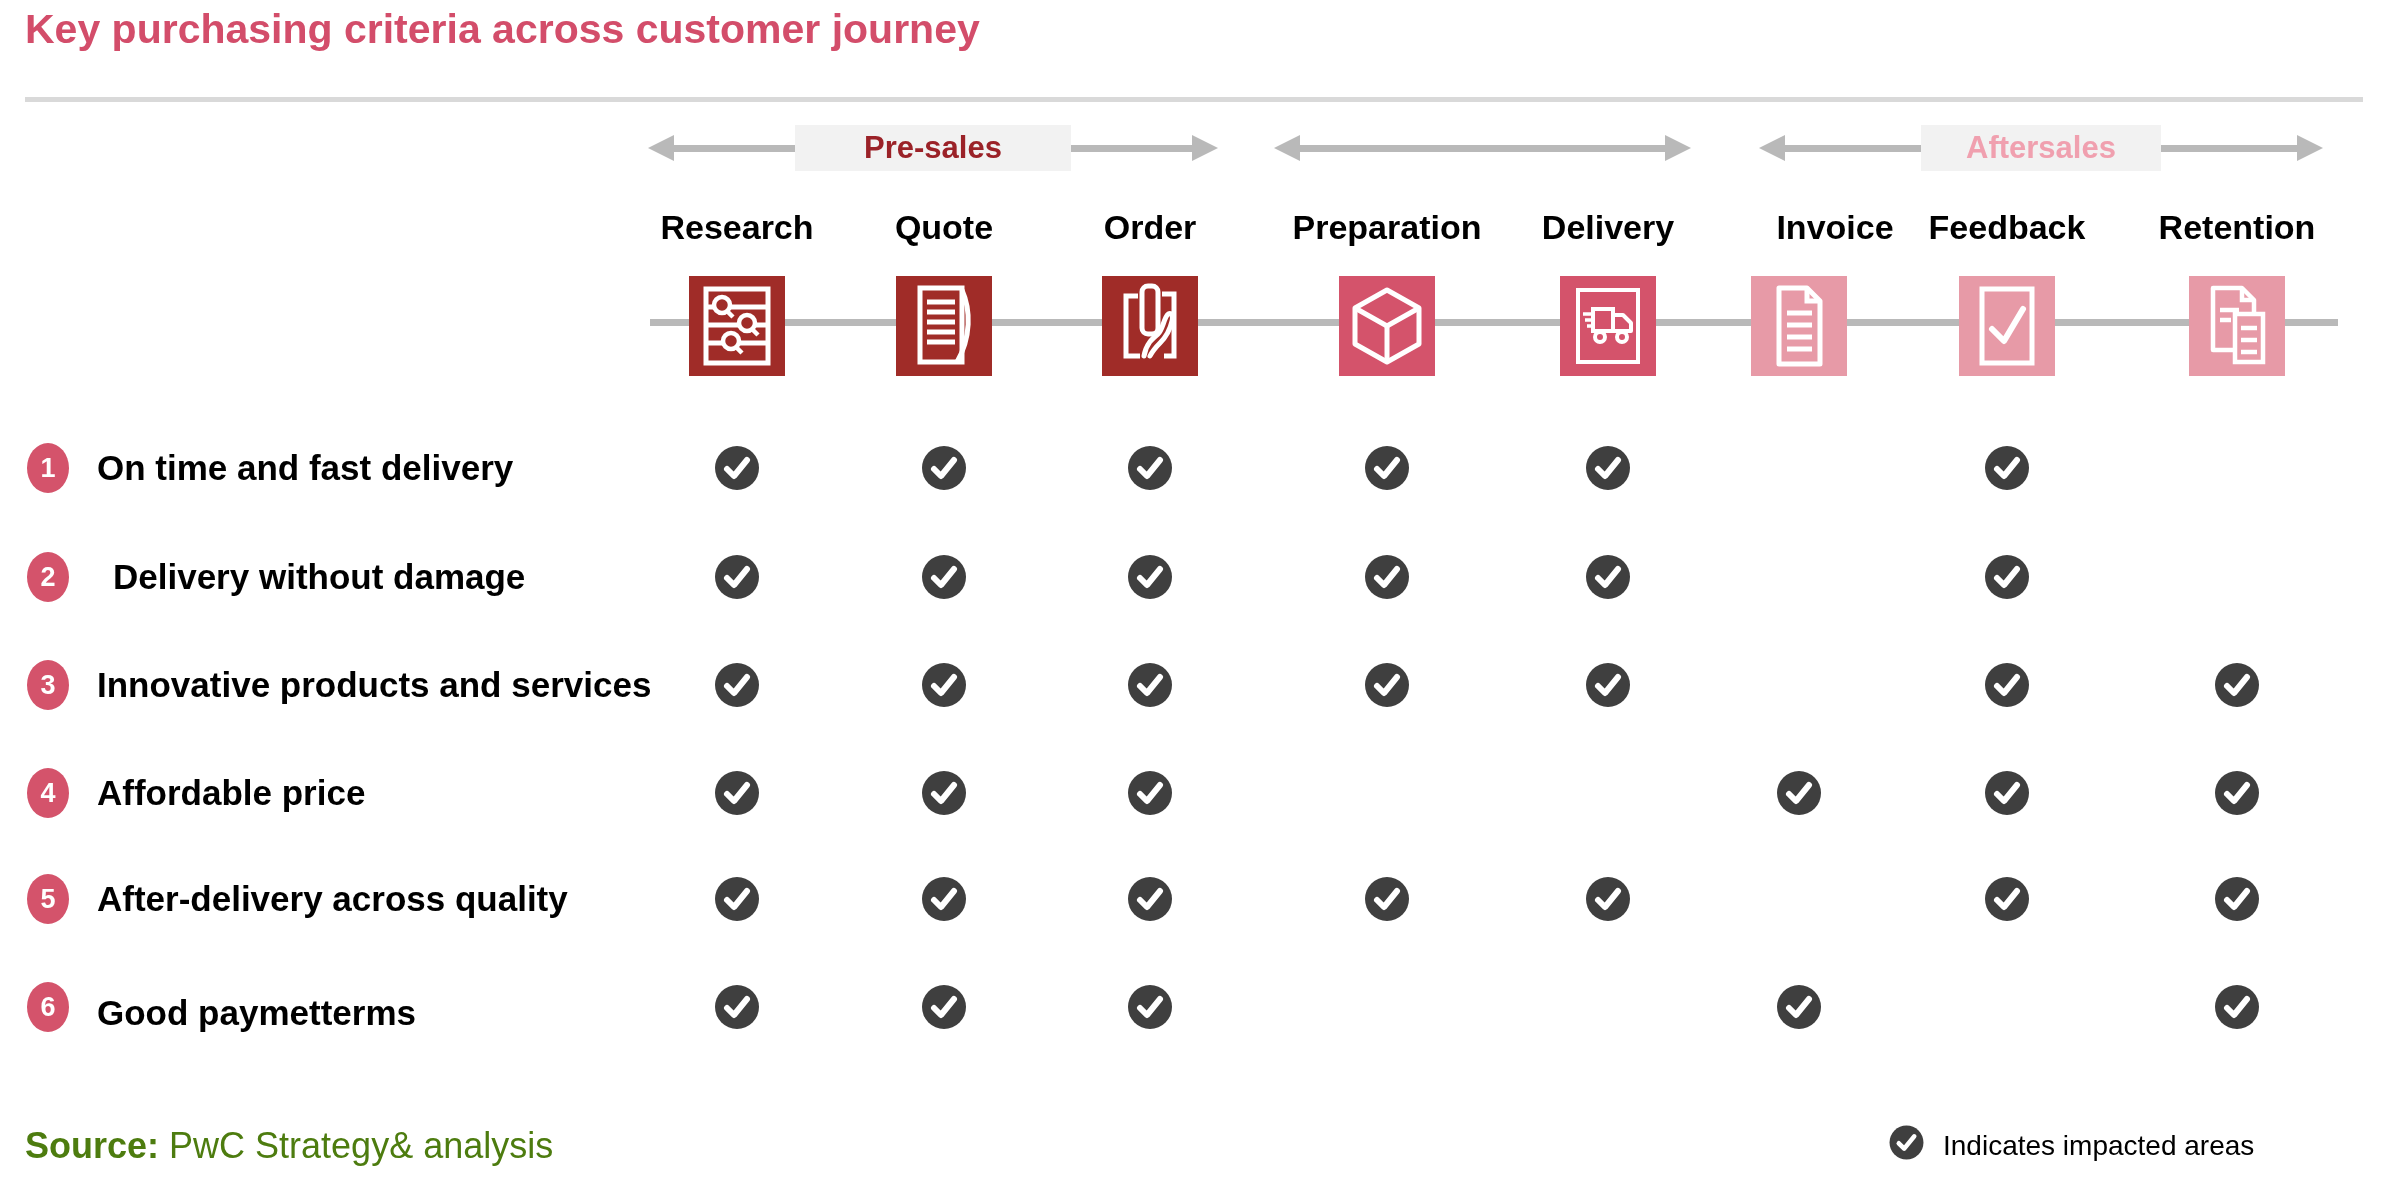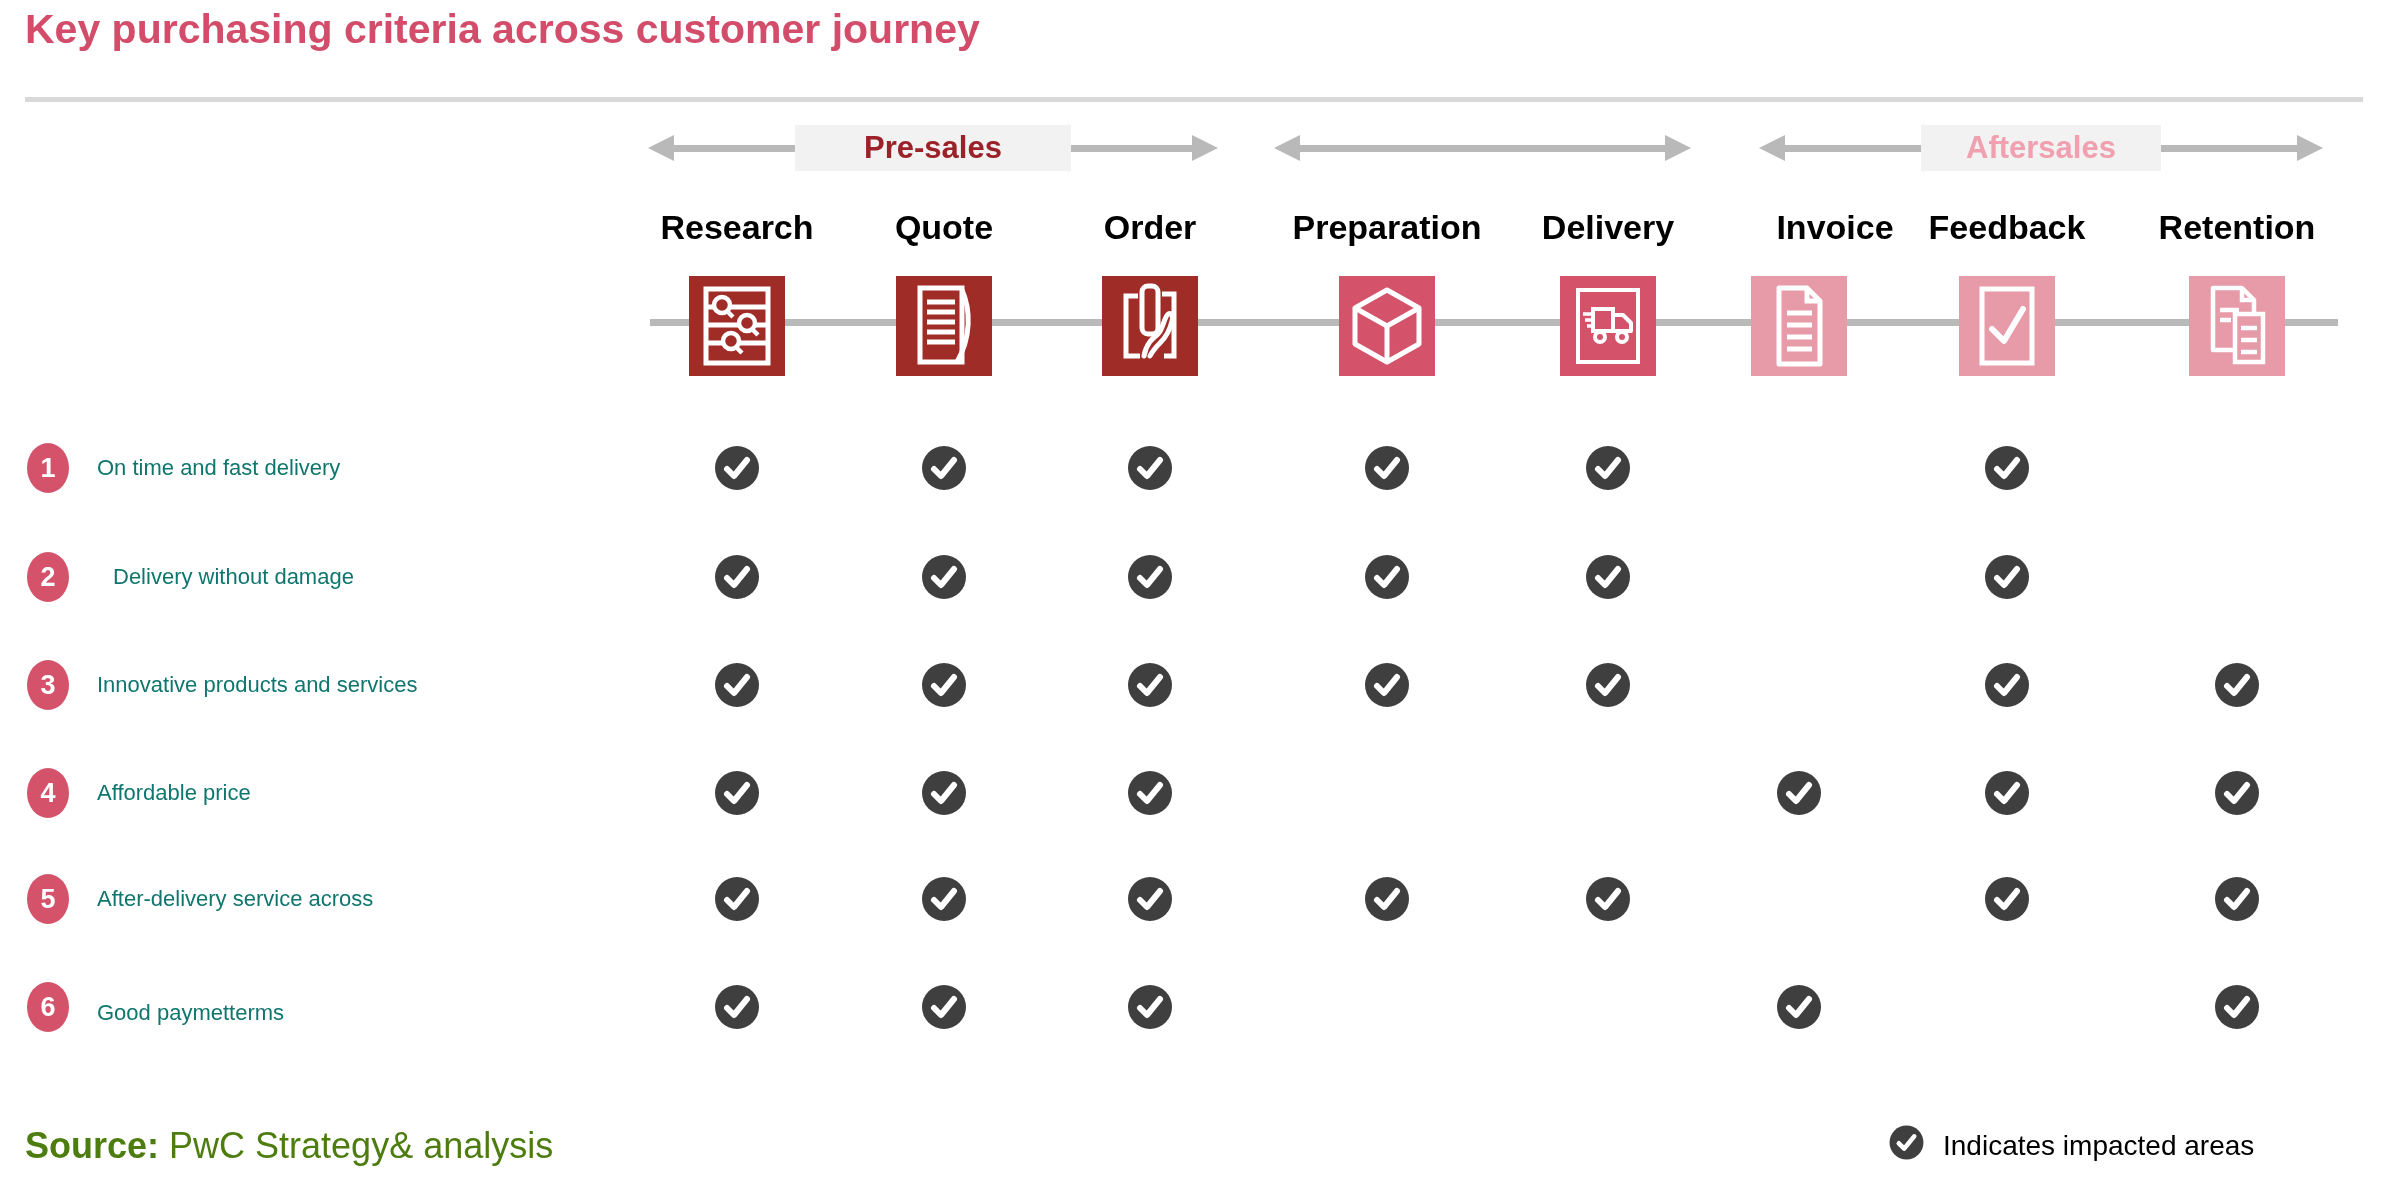--- a/index.html
+++ b/index.html
@@ -15,21 +15,21 @@
   .aline{position:absolute;left:20px;right:20px;top:50%;margin-top:-3.5px;height:7px;background:var(--gray);}
   .ahead{position:absolute;top:50%;margin-top:-13px;width:0;height:0;border-top:13px solid transparent;border-bottom:13px solid transparent;}
   .ahead-l{left:0;border-right:26px solid var(--gray);}
   .ahead-r{right:0;border-left:26px solid var(--gray);}
   .pbox{position:absolute;left:50%;top:50%;transform:translate(-50%,-50%);height:46px;background:var(--phasebg);
         display:flex;align-items:center;justify-content:center;font-size:31px;font-weight:bold;white-space:nowrap;z-index:2;}
   .stage-label{position:absolute;transform:translateX(-50%);font-size:34px;font-weight:bold;color:#000;white-space:nowrap;}
   .stage-icon{position:absolute;width:96px;height:100px;display:flex;align-items:center;justify-content:center;z-index:2;}
   .badge{position:absolute;width:42px;height:50px;border-radius:50%;background:var(--rose);
          display:flex;align-items:center;justify-content:center;color:#fff;font-size:27px;font-weight:bold;}
-  .crit-label{position:absolute;font-size:22px;font-weight:normal;color:#0f766e;line-height:40px;white-space:nowrap;}
+  .crit-label{position:absolute;font-size:35px;font-weight:bold;color:#000000;line-height:40px;white-space:nowrap;}
   .check{position:absolute;width:48px;height:48px;}
   .footer-source{position:absolute;left:25px;top:1122px;font-size:36px;color:#4d7c0f;line-height:48px;white-space:nowrap;}
   .footer-source .lbl{font-weight:bold;margin-right:10px;}
   .legend{position:absolute;left:1888px;top:1122px;height:48px;display:flex;align-items:center;gap:18px;font-size:28px;color:#000;white-space:nowrap;}
 </style>
 </head>
 <body>
 
 <div class="slide" id="slide" style="--gray: #b9b9b9; --divider: #d9d9d9; --phasebg: #f2f2f2; --rose: #d4536b; --title-color: #d34d6a;">
   <div class="title">Key purchasing criteria across customer journey</div>
@@ -255,21 +255,21 @@
           <circle cx="24" cy="24" r="22" fill="#3f3f3f"></circle>
           <path d="M14 25 L21 32 L34 16" fill="none" stroke="#fff" stroke-width="6" stroke-linecap="round" stroke-linejoin="round"></path>
         </svg></div>
       <div class="check" style="left: 2213px; top: 769px;"><svg viewBox="0 0 48 48" width="48" height="48">
           <circle cx="24" cy="24" r="22" fill="#3f3f3f"></circle>
           <path d="M14 25 L21 32 L34 16" fill="none" stroke="#fff" stroke-width="6" stroke-linecap="round" stroke-linejoin="round"></path>
         </svg></div>
       <div class="badge" style="left: 27px; top: 874px;">
         <span>5</span>
       </div>
-      <div class="crit-label" style="left: 97px; top: 879px;">After-delivery service across</div>
+      <div class="crit-label" style="left: 97px; top: 879px;">After-delivery across quality</div>
       <div class="check" style="left: 713px; top: 875px;"><svg viewBox="0 0 48 48" width="48" height="48">
           <circle cx="24" cy="24" r="22" fill="#3f3f3f"></circle>
           <path d="M14 25 L21 32 L34 16" fill="none" stroke="#fff" stroke-width="6" stroke-linecap="round" stroke-linejoin="round"></path>
         </svg></div>
       <div class="check" style="left: 920px; top: 875px;"><svg viewBox="0 0 48 48" width="48" height="48">
           <circle cx="24" cy="24" r="22" fill="#3f3f3f"></circle>
           <path d="M14 25 L21 32 L34 16" fill="none" stroke="#fff" stroke-width="6" stroke-linecap="round" stroke-linejoin="round"></path>
         </svg></div>
       <div class="check" style="left: 1126px; top: 875px;"><svg viewBox="0 0 48 48" width="48" height="48">
           <circle cx="24" cy="24" r="22" fill="#3f3f3f"></circle>

